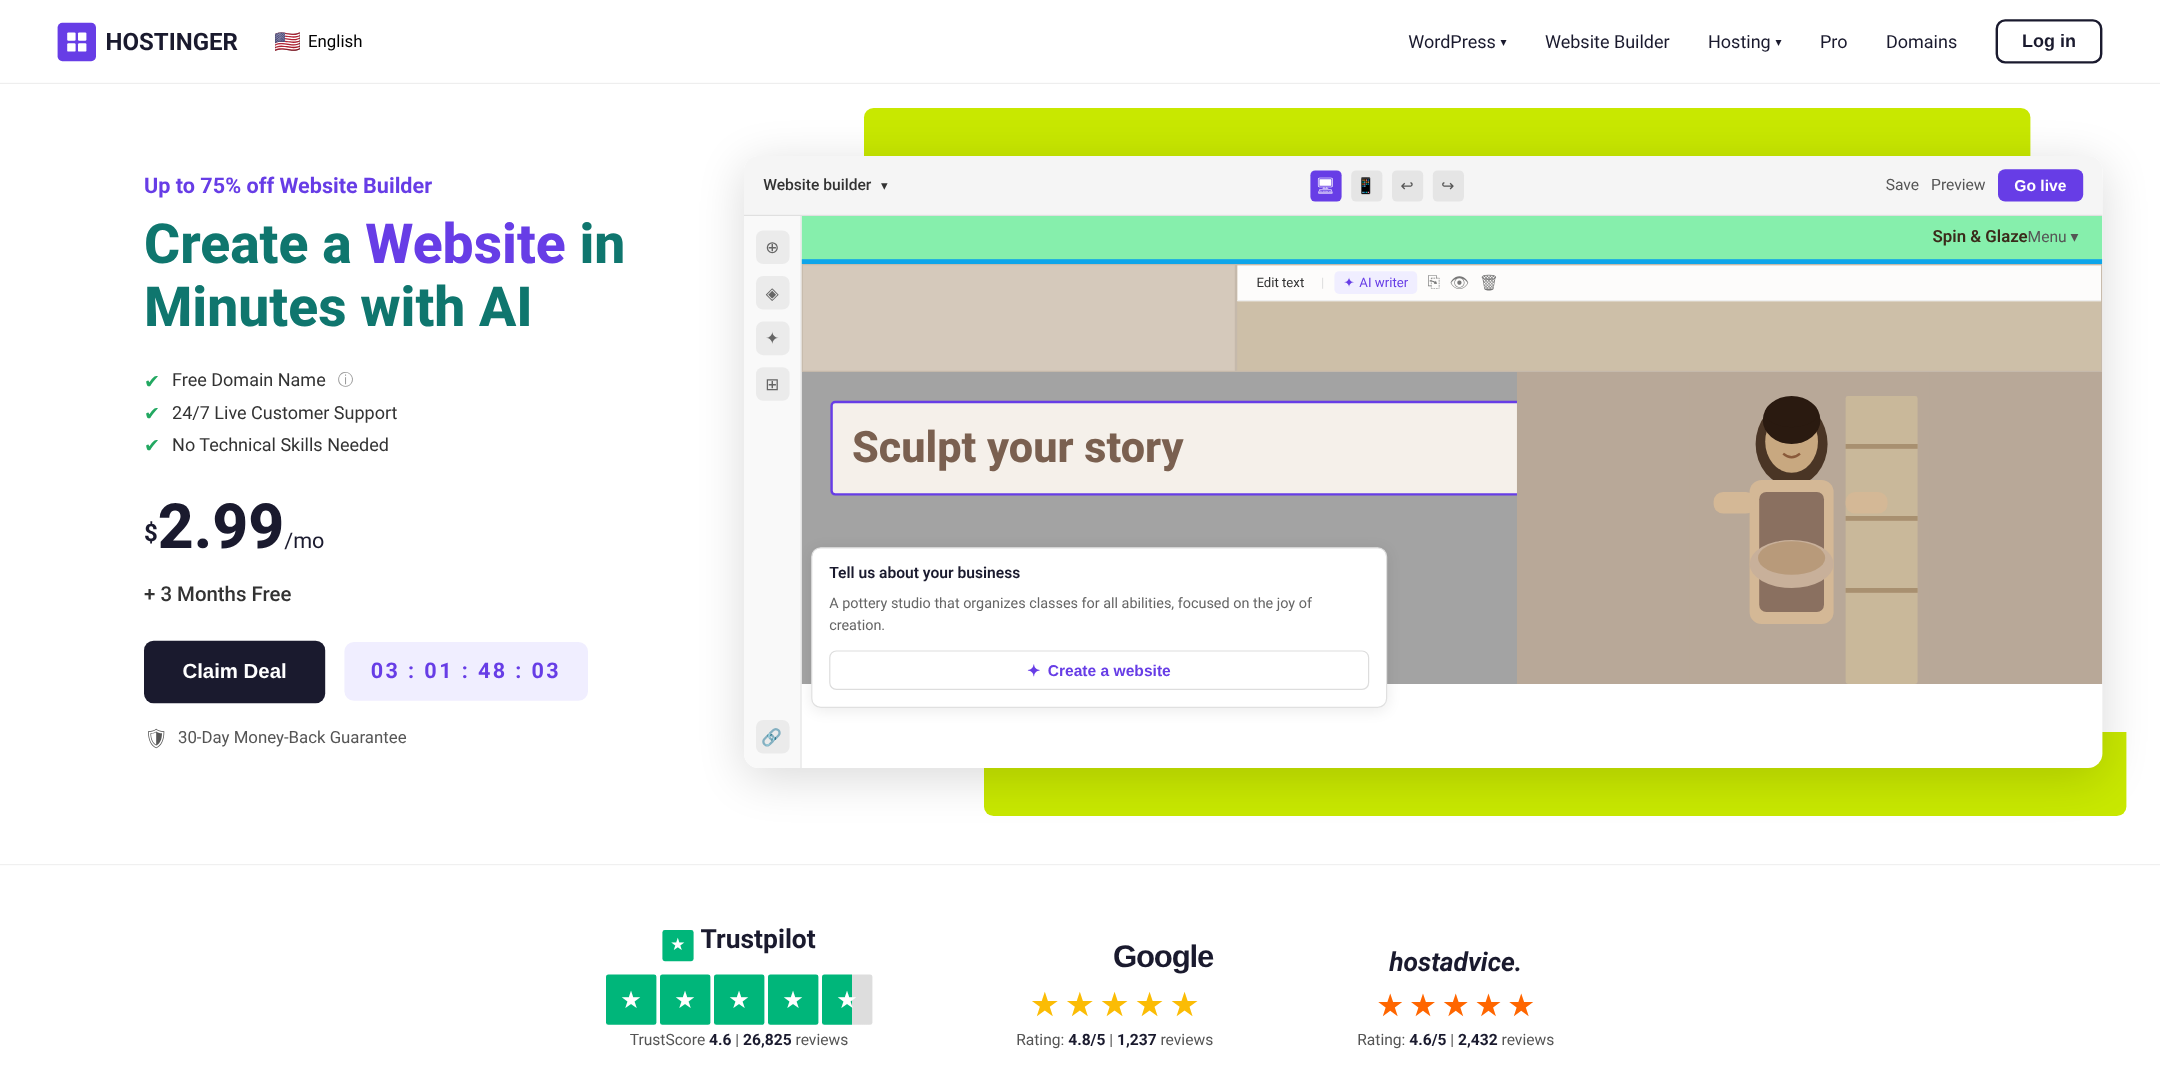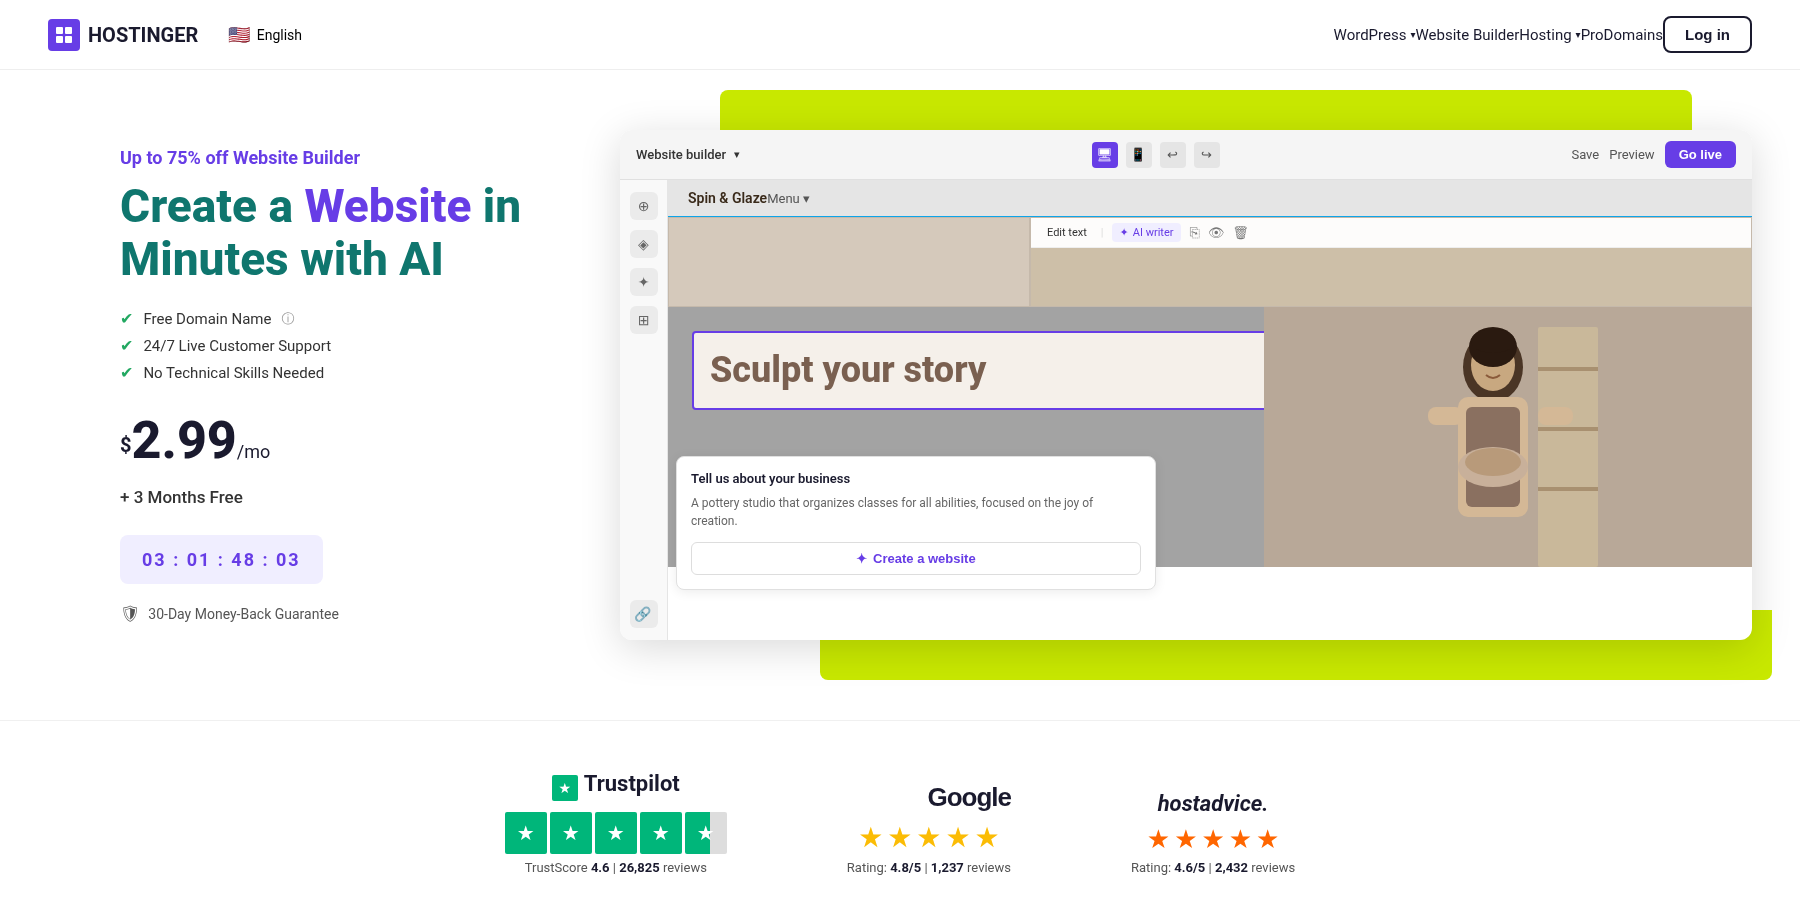--- a/index.html
+++ b/index.html
@@ -9,21 +9,21 @@
     .navbar {
       display: flex; align-items: center; justify-content: space-between;
       padding: 0 48px; height: 70px; border-bottom: 1px solid #eee;
       position: sticky; top: 0; background: #fff; z-index: 100;
     }
     .nav-left { display: flex; align-items: center; gap: 30px; }
     .logo { display: flex; align-items: center; gap: 8px; font-weight: 700; font-size: 20px; color: #1a1a2e; }
     .logo-icon { width: 32px; height: 32px; background: #673de6; display: flex; align-items: center; justify-content: center; border-radius: 4px; }
     .logo-icon svg { width: 20px; height: 20px; }
     .lang-selector { display: flex; align-items: center; gap: 6px; font-size: 14px; cursor: pointer; }
-    .nav-right { display: flex; align-items: center; }
+    .nav-right { display: flex; align-items: center; gap: 32px; }
     .nav-link { font-size: 15px; color: #1a1a2e; text-decoration: none; cursor: pointer; display: flex; align-items: center; gap: 4px; }
     .chevron { font-size: 10px; }
     .login-btn {
       border: 2px solid #1a1a2e; border-radius: 8px; padding: 8px 20px;
       font-size: 15px; font-weight: 600; background: #fff; cursor: pointer; color: #1a1a2e;
     }
 
     
     .hero {
       display: flex; align-items: center;
@@ -91,22 +91,22 @@
     }
     .browser-content { display: flex; height: 460px; }
     .left-sidebar {
       width: 48px; background: #f9f9f9; border-right: 1px solid #e5e5e5;
       display: flex; flex-direction: column; align-items: center; padding: 12px 0; gap: 10px;
     }
     .sidebar-icon { width: 28px; height: 28px; border-radius: 6px; background: #ebebeb; display: flex; align-items: center; justify-content: center; font-size: 14px; color: #666; cursor: pointer; }
     .sidebar-icon:last-child { margin-top: auto; }
     .main-canvas { flex: 1; position: relative; overflow: hidden; }
     .site-header-bar {
-      background: #e5e5e5; display: flex; align-items: center; justify-content: flex-start;
-      padding: 10px 20px; border-bottom: 1px solid #0ea5e9;
+      background: #86efac; display: flex; align-items: center; justify-content: flex-end;
+      padding: 10px 20px; border-bottom: 4px solid #0ea5e9;
     }
     .site-name { font-size: 14px; font-weight: 600; color: #3a2a1a; }
     .site-menu { font-size: 13px; color: #555; }
     .image-row { display: flex; height: 90px; background: #e8e0d8; }
     .image-thumb { flex: 1; background: #d4c9bc; border: 1px solid #c5b9ab; position: relative; overflow: hidden; }
     .image-thumb-main { flex: 2; }
     .edit-toolbar {
       position: absolute; top: 0; left: 0; right: 0;
       background: rgba(255,255,255,0.95); padding: 5px 10px;
       display: flex; align-items: center; gap: 8px; font-size: 11px; border-bottom: 1px solid #eee;
@@ -230,20 +230,21 @@
       <li>
         <span class="check">✔</span>
         <span>No Technical Skills Needed</span>
       </li>
     </ul>
     <div class="pricing">
       <span class="price-dollar">$</span><span class="price-main">2.99</span><span class="price-mo">/mo</span>
     </div>
     <p class="price-bonus">+ 3 Months Free</p>
     <div class="cta-row">
+      <button class="claim-btn">Claim Deal</button>
       <div class="timer">03 : 01 : 48 : 03</div>
     </div>
     <div class="guarantee">
       <span class="shield-icon">🛡</span>
       <span>30-Day Money-Back Guarantee</span>
     </div>
   </div>
 
   <div class="hero-right">
     <div class="accent-top"></div>

